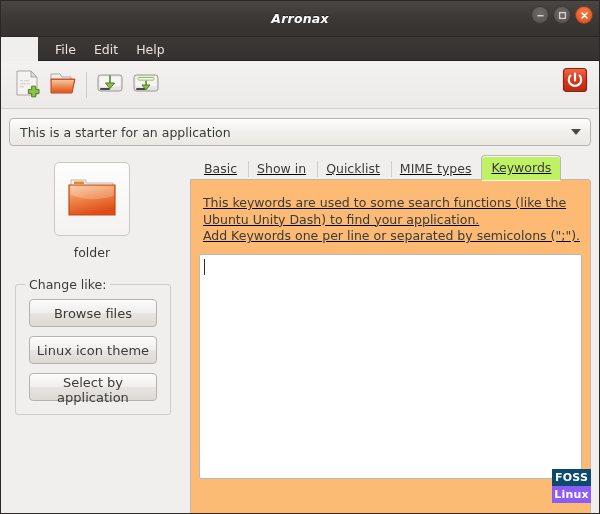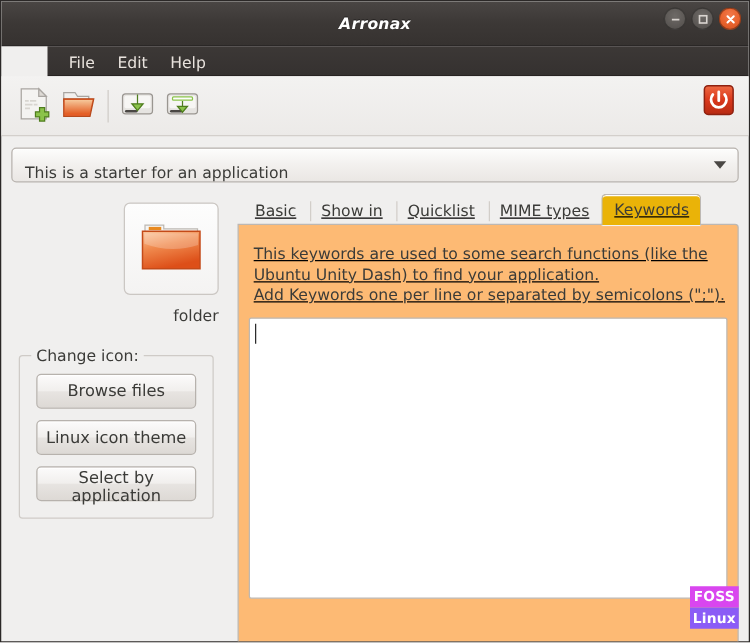--- a/index.html
+++ b/index.html
@@ -96,21 +96,21 @@
   }
 
   
   #combo-row { padding: 9px 8px 6px 8px; }
   #combo {
     position: relative;
     height: 28px;
     background: linear-gradient(to bottom, #fdfdfc 0%, #f2f0ee 50%, #eae7e4 100%);
     border: 1px solid #b8b3ae;
     border-radius: 4px;
-    display: flex; align-items: flex-end;
+    display: flex; align-items: center;
     padding: 0 26px 0 10px;
     cursor: default;
     box-shadow: inset 0 1px 0 rgba(255,255,255,.8);
   }
   #combo-value { font-size: 12.5px; color: #3b3b38; }
   #combo-arrow {
     position: absolute; right: 9px; top: 50%;
     transform: translateY(-50%);
     width: 0; height: 0;
     border-left: 5px solid transparent;
@@ -130,21 +130,21 @@
     padding: 0 8px;
   }
   #right-pane {
     flex: 1;
     position: relative;
     padding: 0 8px 0 7px;
     text-decoration: underline;
   }
 
   
-  #icon-box-wrap { display: flex; flex-direction: column; align-items: flex-end; margin-top: 7px; }
+  #icon-box-wrap { display: flex; flex-direction: column; align-items: center; margin-top: 7px; }
   #icon-box {
     width: 76px; height: 74px;
     background: linear-gradient(to bottom, #fdfdfd 0%, #f4f3f2 100%);
     border: 1px solid #cbc7c3;
     border-radius: 5px;
     display: flex; align-items: center; justify-content: center;
     cursor: default;
   }
   #icon-caption {
     margin-top: 9px;
@@ -206,21 +206,21 @@
   }
   .tab:not(.active) + .tab:not(.active)::before,
   .tab.sep::before {
     content: "";
     position: absolute;
     left: 0; top: 4px; bottom: 4px;
     width: 1px;
     background: #d2cec9;
   }
   .tab.active {
-    background: #eab308;
+    background: #bef264;
     border-color: #bdb8b3;
     border-bottom: 1px solid #f4f3f2;
     box-shadow: inset 0 1px 0 #ffffff;
     z-index: 3;
   }
   #notebook-page {
     border: 1px solid #bdb8b3;
     border-radius: 0 3px 3px 3px;
     background: #fdba74;
     height: 339px;
@@ -263,21 +263,21 @@
     z-index: 5;
   }
   #wm-foss, #wm-linux {
     height: 17px;
     display: flex; align-items: center; justify-content: center;
     font-size: 11px;
     font-weight: bold;
     color: #ffffff;
     letter-spacing: .2px;
   }
-  #wm-foss  { background: #d946ef; }
+  #wm-foss  { background: #0c4a6e; }
   #wm-linux { background: #8b5cf6; }
 </style>
 </head>
 <body>
 
 <div id="window">
 
   <div id="titlebar">
     <span id="title-text">Arronax</span>
     <div id="window-buttons">
@@ -409,21 +409,21 @@
               <rect x="10" y="11.5" width="10" height="2.6" fill="#e8891f"></rect>
               <path d="M5 15 H51 V45 H5 Z" rx="2" fill="url(#fdg)" stroke="#c44a18" stroke-width="1.2"></path>
               <path d="M6.5 16.5 H49.5 V26 Q28 33 6.5 25 Z" fill="#ffffff" opacity=".22"></path>
             </svg>
           </span>
         </div>
         <div id="icon-caption">folder</div>
       </div>
 
       <div id="change-icon-frame">
-        <div id="change-icon-legend">Change icon:</div>
+        <div id="change-icon-legend">Change like:</div>
         <button class="btn">Browse files</button>
         <button class="btn">Linux icon theme</button>
         <button class="btn">Select by application</button>
       </div>
     </div>
 
     <div id="right-pane">
 
       <div id="tabbar">
         <div class="tab">Basic</div>

